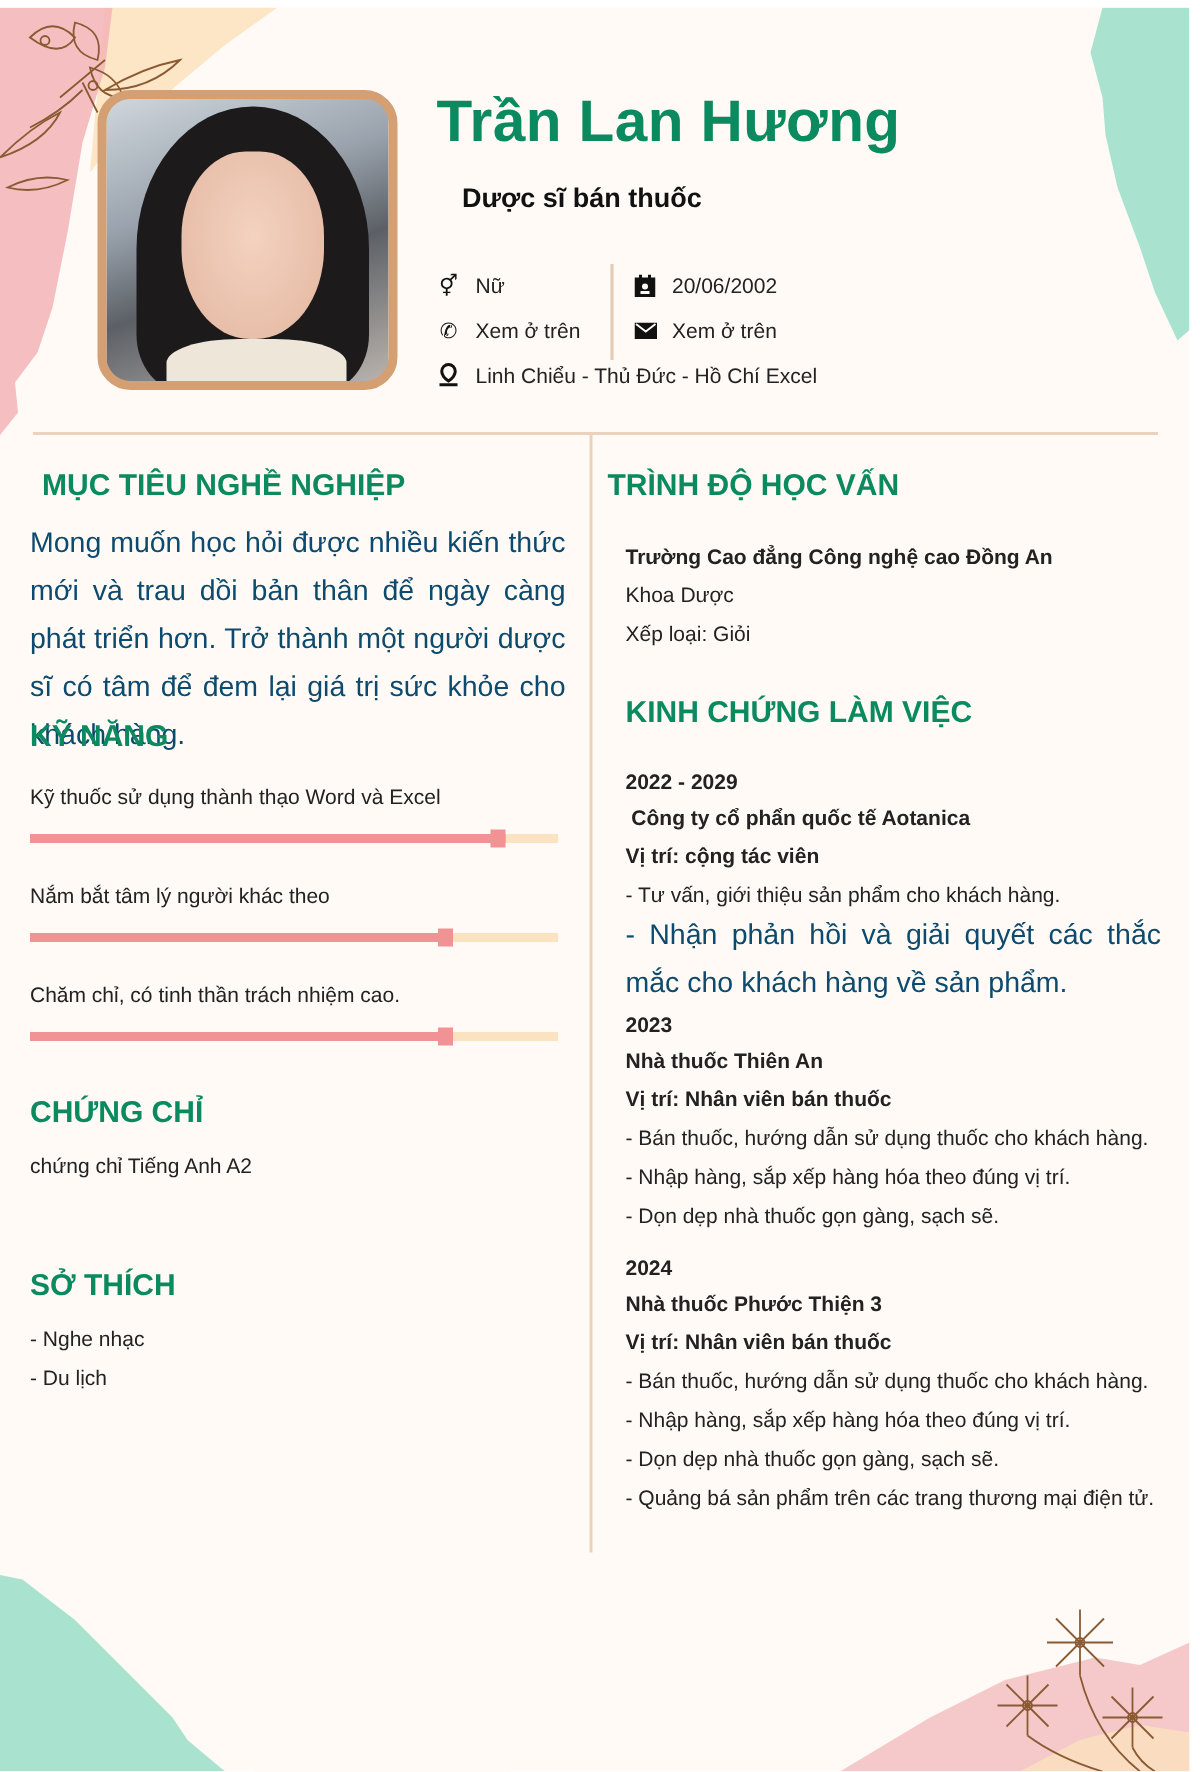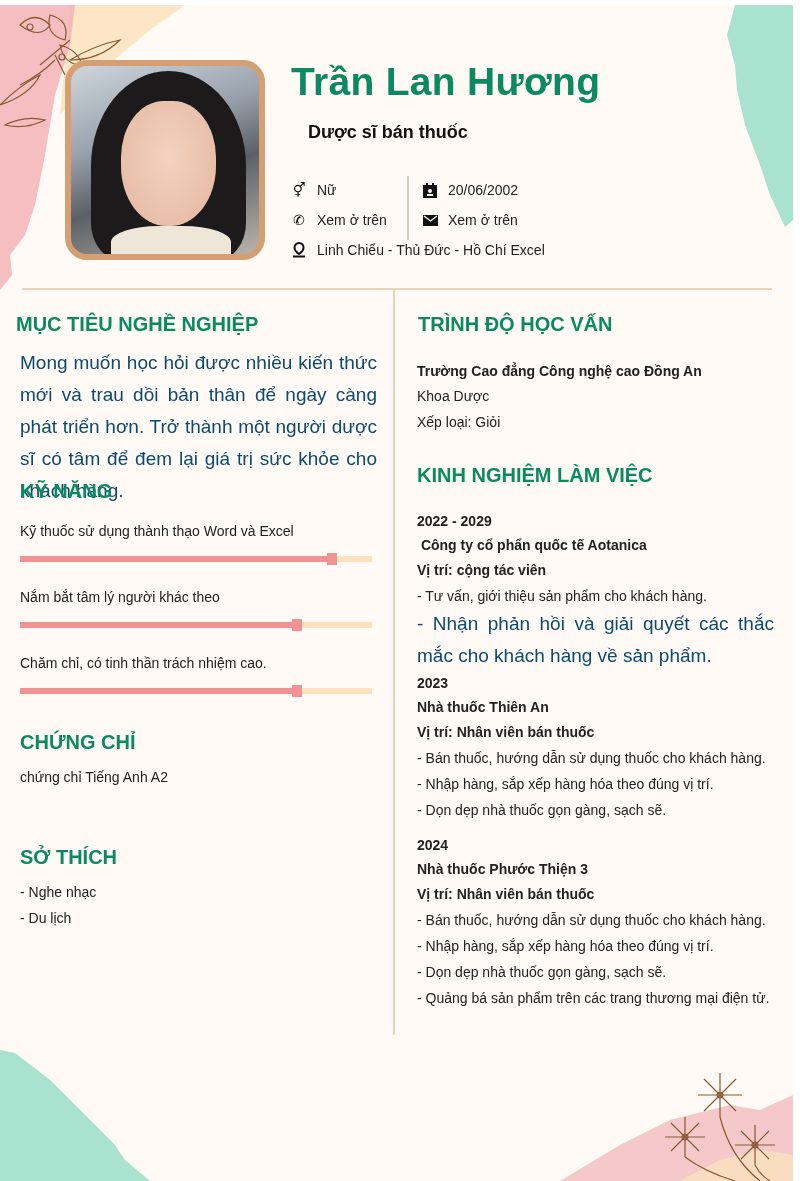--- a/index.html
+++ b/index.html
@@ -120,21 +120,21 @@
           <rect x="0" y="0" width="15" height="11" fill="#111"></rect>
           <path d="M1 1 L7.5 6 L14 1" stroke="#fffaf6" stroke-width="1.3" fill="none"></path>
         </svg>
     </span>
     <span>Xem ở trên</span>
   </div>
 
   <div class="hline"></div>
   <div class="vline"></div>
 
-  <div class="h2" style="left:16px;top:308px">MỤC TIÊU NGHỀ NGHIỆP</div>
+  <div class="h2" style="left:28px;top:308px">MỤC TIÊU NGHỀ NGHIỆP</div>
   <div class="text justify" style="left:20px;top:342px;width:357px">Mong muốn học hỏi được nhiều kiến thức mới và trau dồi bản thân để ngày càng phát triển hơn. Trở thành một người dược sĩ có tâm để đem lại giá trị sức khỏe cho khách hàng.</div>
 
   <div class="h2" style="left:20px;top:475px">KỸ NĂNG</div>
 
   <div class="skill-label" style="top:518px">Kỹ thuốc sử dụng thành thạo Word và Excel</div>
   <div class="bar" style="top:551px">
     <div class="fill" style="width:317px"></div>
       <div class="knob" style="left:307px"></div>
   </div>
 
@@ -150,26 +150,26 @@
       <div class="knob" style="left:272px"></div>
   </div>
 
   <div class="h2" style="left:20px;top:726px">CHỨNG CHỈ</div>
   <div class="line" style="left:20px;top:764px">chứng chỉ Tiếng Anh A2</div>
 
   <div class="h2" style="left:20px;top:841px">SỞ THÍCH</div>
   <div class="line" style="left:20px;top:879px">- Nghe nhạc</div>
   <div class="line" style="left:20px;top:905px">- Du lịch</div>
 
-  <div class="h2" style="left:418px;top:308px">TRÌNH ĐỘ HỌC VẤN</div>
+  <div class="h2" style="left:405px;top:308px">TRÌNH ĐỘ HỌC VẤN</div>
   <div class="line bold" style="left:417px;top:358px">Trường Cao đẳng Công nghệ cao Đồng An</div>
   <div class="line" style="left:417px;top:383px">Khoa Dược</div>
   <div class="line" style="left:417px;top:409px">Xếp loại: Giỏi</div>
 
-  <div class="h2" style="left:417px;top:459px">KINH NGHIỆM LÀM VIỆC</div>
+  <div class="h2" style="left:417px;top:459px">KINH CHỨNG LÀM VIỆC</div>
 
   <div class="line bold" style="left:417px;top:508px">2022 - 2029</div>
   <div class="line bold" style="left:417px;top:532px;white-space:pre"> Công ty cổ phẩn quốc tế Aotanica</div>
   <div class="line bold" style="left:417px;top:557px">Vị trí: cộng tác viên</div>
   <div class="line" style="left:417px;top:583px">- Tư vấn, giới thiệu sản phẩm cho khách hàng.</div>
   <div class="text justify" style="left:417px;top:603px;width:357px">- Nhận phản hồi và giải quyết các thắc mắc cho khách hàng về sản phẩm.</div>
 
   <div class="line bold" style="left:417px;top:670px">2023</div>
   <div class="line bold" style="left:417px;top:694px">Nhà thuốc Thiên An</div>
   <div class="line bold" style="left:417px;top:719px">Vị trí: Nhân viên bán thuốc</div>

